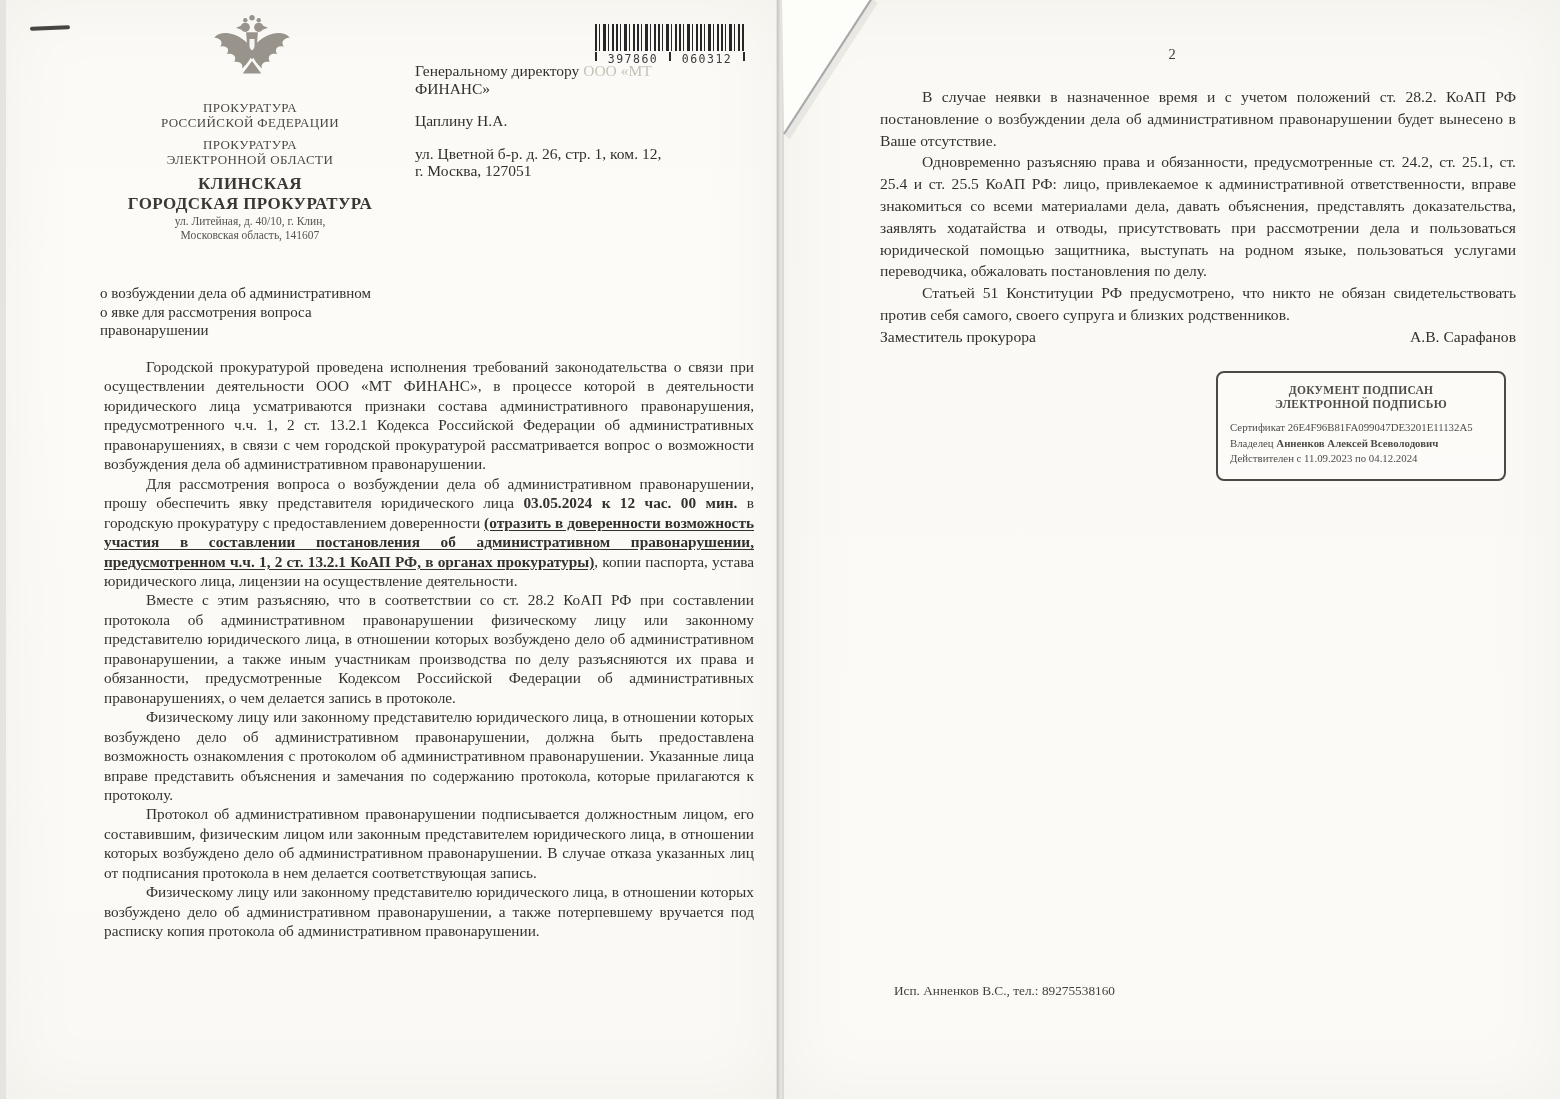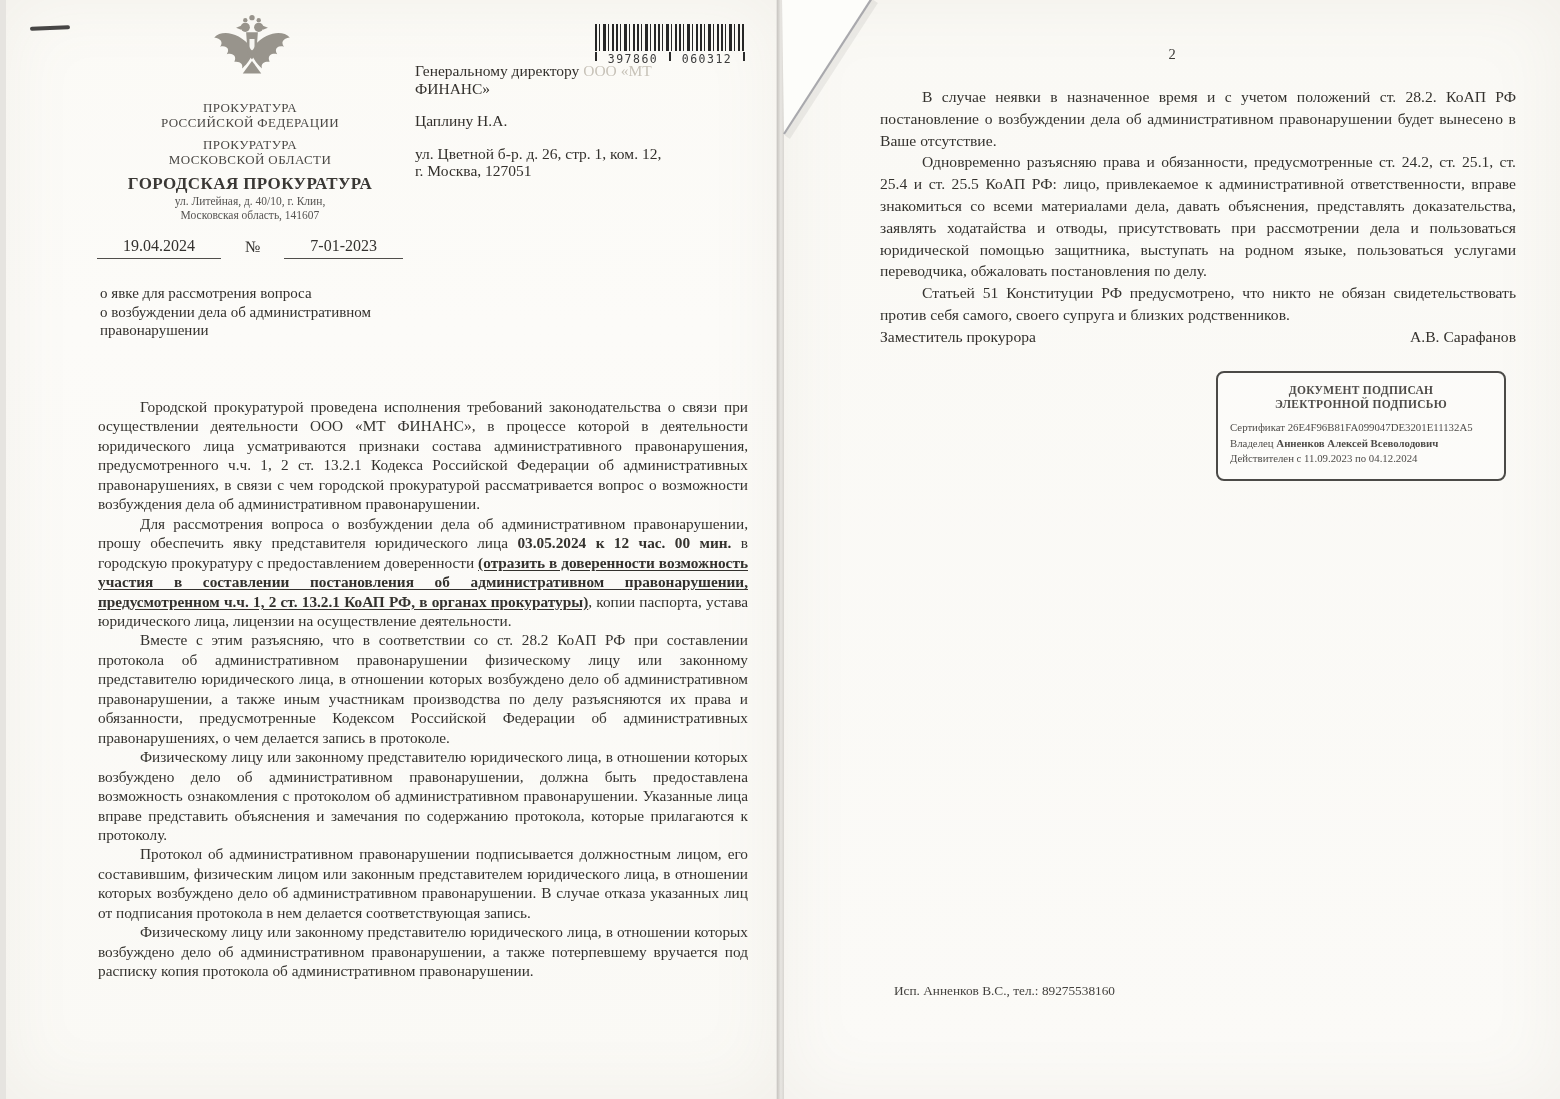--- a/index.html
+++ b/index.html
@@ -55,21 +55,21 @@
   .addressee{left:409px;top:62px;width:340px;font-size:15.5px;line-height:17.5px;color:#33302c;}
   .addr-gap{height:15px;}
   .faded{color:#c7c2b8;text-align:center;}
 
   .doc-title-block{left:94px;top:283px;width:420px;color:#33302c;}
   .doc-title{font-weight:bold;font-size:16.5px;letter-spacing:0.4px;}
   .doc-subtitle{font-size:15px;line-height:16.5px;margin-top:2px;}
 
   .body-text{text-align:justify;color:#34322e;}
   .body-text p{margin:0;text-indent:42px;}
-  #body-left{left:92px;top:357px;width:650px;font-size:15.3px;line-height:19.45px;margin-top:40px;}
+  #body-left{left:98px;top:357px;width:650px;font-size:15.3px;line-height:19.45px;}
   #body-right{left:96px;top:86px;width:636px;font-size:15.6px;line-height:21.8px;}
   .b{font-weight:bold;}
   .u{text-decoration:underline;text-underline-offset:2px;}
 
   
   .fold{left:-2px;top:-2px;width:100px;height:142px;}
   .page-num{left:0;top:46px;width:100%;text-align:center;font-size:14.5px;color:#3c3a37;}
   .sig-row{left:96px;top:328px;width:636px;display:flex;justify-content:space-between;font-size:15.6px;color:#33302c;}
   .stamp{
     left:432px;top:371px;width:262px;
@@ -103,30 +103,26 @@
       <path d="M50 55 l-11 15 h22 z"></path>
       <path d="M47 29 h6 v8 c0 3.4 -3 5.6 -3 5.6 s-3 -2.2 -3 -5.6 z" fill="#f6f5f1"></path>
     </g>
   </svg>
 
   <div class="abs letterhead">
     <div class="lh-small">ПРОКУРАТУРА</div>
     <div class="lh-small">РОССИЙСКОЙ ФЕДЕРАЦИИ</div>
     <div class="lh-gap"></div>
     <div class="lh-small">ПРОКУРАТУРА</div>
-    <div class="lh-small">МОСКОВСКОЙ ОБЛАСТИ</div>
+    <div class="lh-small">ЭЛЕКТРОННОЙ ОБЛАСТИ</div>
     <div class="lh-gap"></div>
+    <div class="lh-name">КЛИНСКАЯ</div>
     <div class="lh-name">ГОРОДСКАЯ ПРОКУРАТУРА</div>
     <div class="lh-addr">ул. Литейная, д. 40/10, г. Клин,</div>
     <div class="lh-addr">Московская область, 141607</div>
-    <div class="date-row">
-      <span class="uline">19.04.2024</span>
-      <span class="nosign">№</span>
-      <span class="uline">7-01-2023</span>
-    </div>
   </div>
 
   <div class="abs barcode-wrap">
     <div class="barcode-bars"></div>
     <div class="barcode-nums">
       <span class="guard"></span>
       <span>397860</span>
       <span class="guard"></span>
       <span>060312</span>
       <span class="guard"></span>
@@ -139,22 +135,22 @@
     </div>
     <div>ФИНАНС»</div>
     <div class="addr-gap"></div>
     <div>Цаплину Н.А.</div>
     <div class="addr-gap"></div>
     <div>ул. Цветной б-р. д. 26, стр. 1, ком. 12,</div>
     <div>г. Москва, 127051</div>
   </div>
 
   <div class="abs doc-title-block">
+    <div class="doc-subtitle">о возбуждении дела об административном</div>
     <div class="doc-subtitle">о явке для рассмотрения вопроса</div>
-    <div class="doc-subtitle">о возбуждении дела об административном</div>
     <div class="doc-subtitle">правонарушении</div>
   </div>
 
   <div class="abs body-text" id="body-left">
       <p><span>Городской прокуратурой проведена исполнения требований законодательства о связи при осуществлении деятельности ООО «МТ ФИНАНС», в процессе которой в деятельности юридического лица усматриваются признаки состава административного правонарушения, предусмотренного ч.ч. 1, 2 ст. 13.2.1 Кодекса Российской Федерации об административных правонарушениях, в связи с чем городской прокуратурой рассматривается вопрос о возможности возбуждения дела об административном правонарушении.</span></p>
       <p><span>Для рассмотрения вопроса о возбуждении дела об административном правонарушении, прошу обеспечить явку представителя юридического лица </span><span class="b">03.05.2024 к 12 час. 00 мин.</span><span> в городскую прокуратуру с предоставлением доверенности </span><span class="b u">(отразить в доверенности возможность участия в составлении постановления об административном правонарушении, предусмотренном ч.ч. 1, 2 ст. 13.2.1 КоАП РФ, в органах прокуратуры)</span><span>, копии паспорта, устава юридического лица, лицензии на осуществление деятельности.</span></p>
       <p><span>Вместе с этим разъясняю, что в соответствии со ст. 28.2 КоАП РФ при составлении протокола об административном правонарушении физическому лицу или законному представителю юридического лица, в отношении которых возбуждено дело об административном правонарушении, а также иным участникам производства по делу разъясняются их права и обязанности, предусмотренные Кодексом Российской Федерации об административных правонарушениях, о чем делается запись в протоколе.</span></p>
       <p><span>Физическому лицу или законному представителю юридического лица, в отношении которых возбуждено дело об административном правонарушении, должна быть предоставлена возможность ознакомления с протоколом об административном правонарушении. Указанные лица вправе представить объяснения и замечания по содержанию протокола, которые прилагаются к протоколу.</span></p>
       <p><span>Протокол об административном правонарушении подписывается должностным лицом, его составившим, физическим лицом или законным представителем юридического лица, в отношении которых возбуждено дело об административном правонарушении. В случае отказа указанных лиц от подписания протокола в нем делается соответствующая запись.</span></p>
       <p><span>Физическому лицу или законному представителю юридического лица, в отношении которых возбуждено дело об административном правонарушении, а также потерпевшему вручается под расписку копия протокола об административном правонарушении.</span></p>

